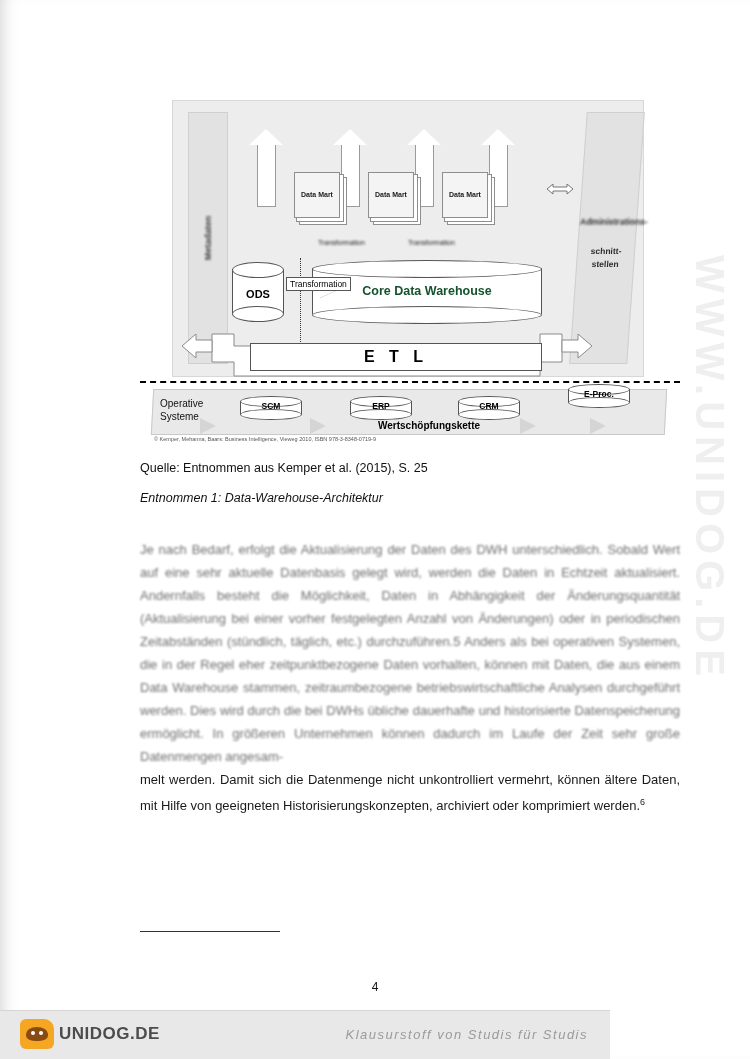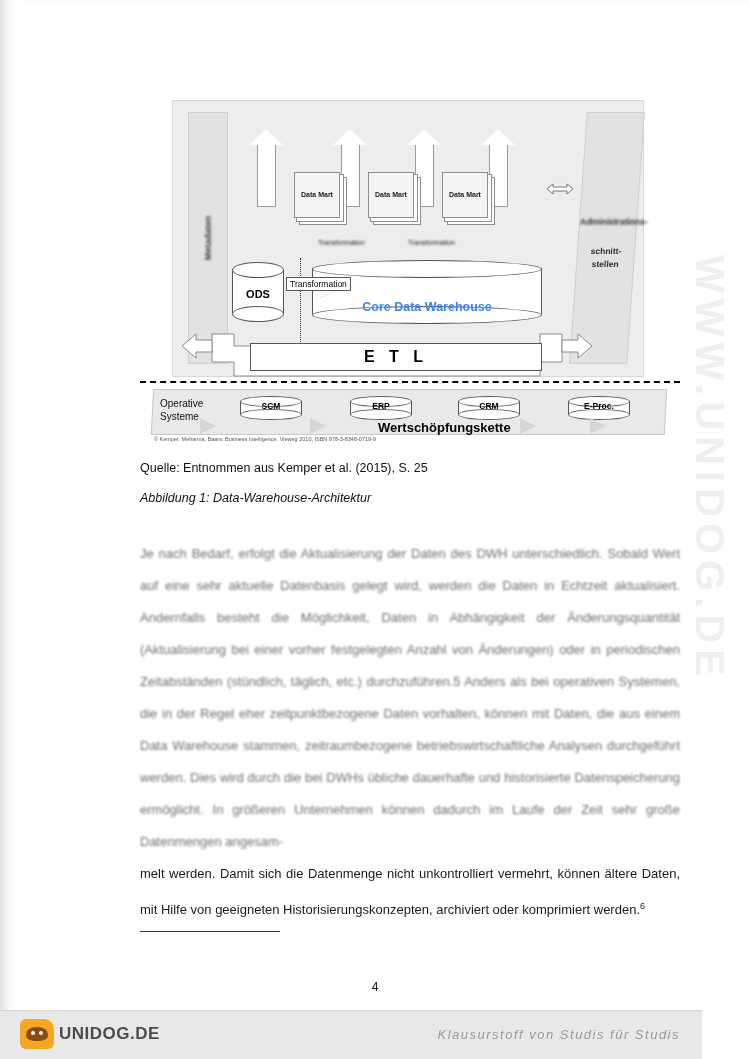--- a/index.html
+++ b/index.html
@@ -237,25 +237,25 @@
   .cdwh .cyl-bot {
     position: absolute;
     left: 0; top: 46px;
     width: 228px; height: 16px;
     border: 1px solid #555;
     border-radius: 50%;
     background: #ffffff;
   }
   .cdwh .lbl {
     position: absolute;
-    left: 0; width: 230px; top: 40px;
+    left: 0; width: 230px; top: 24px;
     text-align: center;
     font-size: 12.5px;
     font-weight: bold;
-    color: #3b82f6;
+    color: #14532d;
   }
   .arrow-into-dwh {
     position: absolute;
     left: 180px; top: 178px;
     width: 0; height: 0;
     border-top: 10px solid transparent;
     border-bottom: 10px solid transparent;
     border-left: 22px solid #ffffff;
     filter: drop-shadow(0 0 0.4px #555);
     z-index: 3;
@@ -335,26 +335,26 @@
     width:60px; height:9px;
     border:1px solid #555; border-radius:50%; background:#fff;
   }
   .op-cyl .t {
     position:absolute; left:0; width:62px; top:5px;
     text-align:center; font-size:8.5px; font-weight:bold; color:#000;
   }
   .op-cyl.c1 { left: 100px; top: 296px; border-radius: 9px; }
   .op-cyl.c2 { left: 210px; top: 296px; }
   .op-cyl.c3 { left: 318px; top: 296px; }
-  .op-cyl.c4 { left: 428px; top: 296px; }
+  .op-cyl.c4 { left: 428px; top: 284px; }
 
   .wsk {
     position: absolute;
     left: 238px; top: 320px;
-    font-size: 13px;
+    font-size: 10px;
     font-weight: bold;
     color: #000;
   }
   .chev {
     position: absolute;
     top: 318px;
     width: 0; height: 0;
     border-top: 8px solid transparent;
     border-bottom: 8px solid transparent;
     border-left: 16px solid #d5d5d5;
@@ -383,21 +383,21 @@
     font-style: italic;
     color: #111;
   }
 
   
   .body-text {
     position: absolute;
     left: 140px; top: 538px;
     width: 540px;
     font-size: 13px;
-    line-height: 32px;
+    line-height: 23px;
     color: #1a1a1a;
     text-align: justify;
   }
   .body-text p { margin: 0; }
   .blurred-block {
     filter: blur(1.25px);
     color: #6f6f6f;
   }
   sup { font-size: 9px; vertical-align: super; }
 
@@ -424,21 +424,21 @@
     top: 980px;
     text-align: center;
     font-size: 12px;
     color: #111;
   }
 
   
   .footer {
     position: absolute;
     left: 0; bottom: 0;
-    width: 702px; height: 48px;
+    width: 610px; height: 48px;
     background: #e8e8e8;
     border-top: 1px solid #d5d5d5;
   }
   .logo-wrap {
     position: absolute;
     left: 20px; top: 8px;
     display: flex;
     align-items: center;
     gap: 5px;
   }
@@ -580,21 +580,21 @@
     <div class="chev" style="left:60px;"></div>
     <div class="chev" style="left:170px;"></div>
     <div class="chev" style="left:380px;"></div>
     <div class="chev" style="left:450px;"></div>
     <div class="wsk">Wertschöpfungskette</div>
 
     <div class="fig-credit">© Kemper, Mehanna, Baars: Business Intelligence, Vieweg 2010, ISBN 978-3-8348-0719-9</div>
   </div>
 
   <div class="caption-source">Quelle: Entnommen aus Kemper et al. (2015), S. 25</div>
-  <div class="caption-fig">Abbildung 1: Data-Warehouse-Architektur</div>
+  <div class="caption-fig">Entnommen 1: Data-Warehouse-Architektur</div>
 
   <div class="body-text">
     <p class="blurred-block">Je nach Bedarf, erfolgt die Aktualisierung der Daten des DWH unterschiedlich. Sobald Wert auf eine sehr aktuelle Datenbasis gelegt wird, werden die Daten in Echtzeit aktualisiert. Andernfalls besteht die Möglichkeit, Daten in Abhängigkeit der Änderungsquantität (Aktualisierung bei einer vorher festgelegten Anzahl von Änderungen) oder in periodischen Zeitabständen (stündlich, täglich, etc.) durchzuführen.5 Anders als bei operativen Systemen, die in der Regel eher zeitpunktbezogene Daten vorhalten, können mit Daten, die aus einem Data Warehouse stammen, zeitraumbezogene betriebswirtschaftliche Analysen durchgeführt werden. Dies wird durch die bei DWHs übliche dauerhafte und historisierte Datenspeicherung ermöglicht. In größeren Unternehmen können dadurch im Laufe der Zeit sehr große Datenmengen angesam-</p>
     <p><span>melt werden. Damit sich die Datenmenge nicht unkontrolliert vermehrt, können ältere Daten, mit Hilfe von geeigneten Historisierungskonzepten, archiviert oder komprimiert werden.</span><sup>6</sup></p>
   </div>
 
   <div class="fn-rule"></div>
 
   <div class="page-number">4</div>
 

